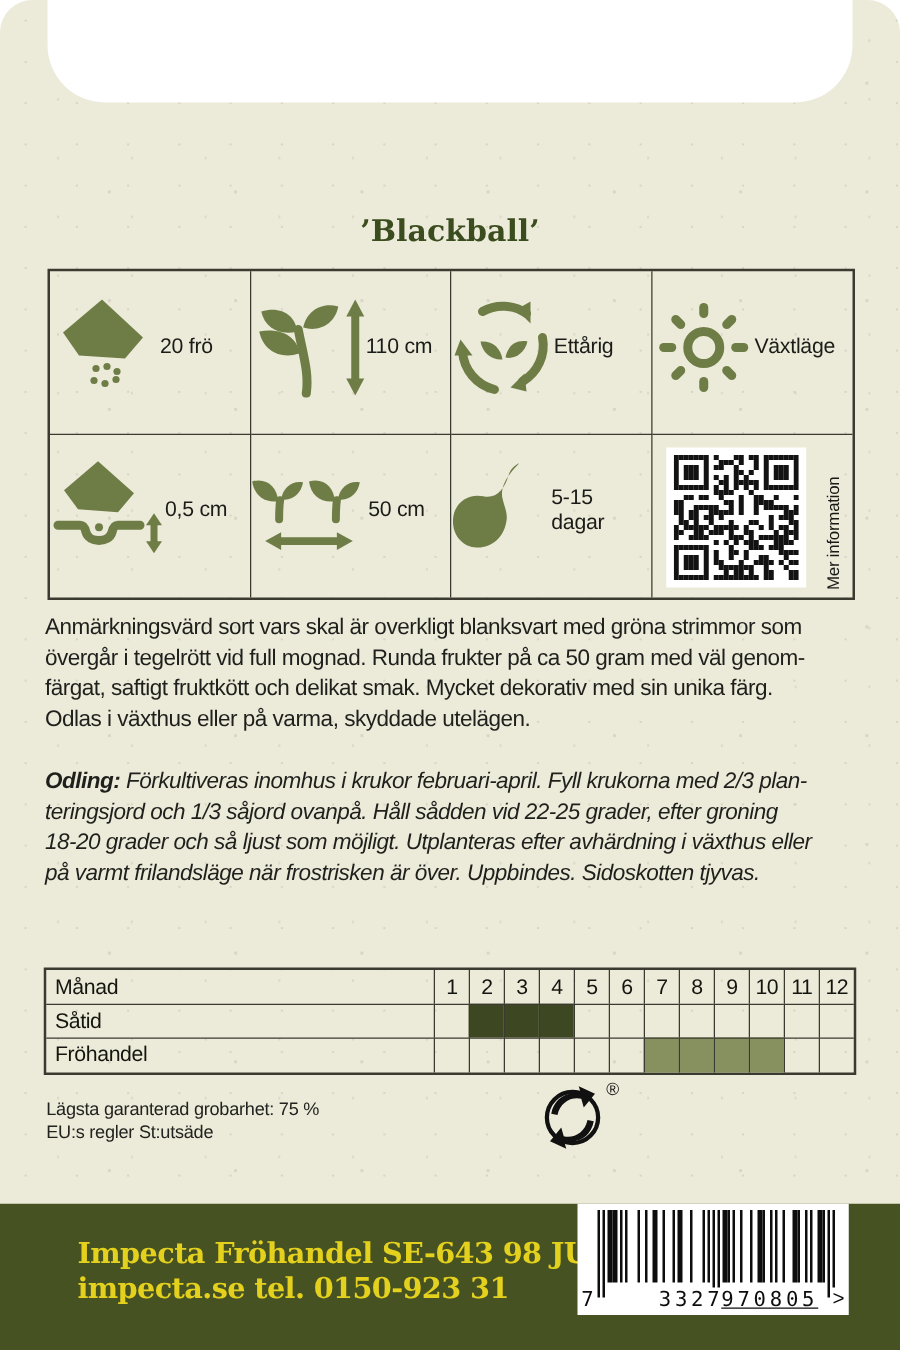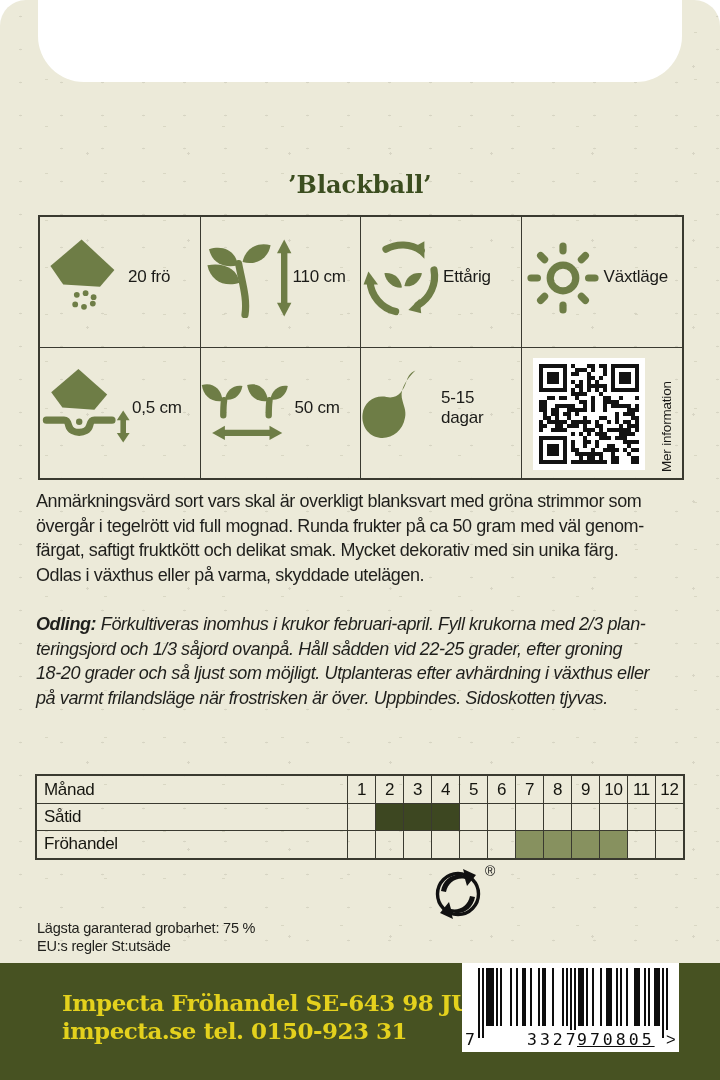--- a/index.html
+++ b/index.html
@@ -60,21 +60,21 @@
     border:2px solid var(--grid-line,#32322a);
     display:grid;grid-template-rows:repeat(3,27.2px);
   }
   .cal-row{display:grid;grid-template-columns:310px repeat(12,1fr);}
   .cal-row + .cal-row > div{border-top:1.5px solid var(--grid-line,#32322a);}
   .cal-cell{box-sizing:border-box;border-left:1.5px solid var(--grid-line,#32322a);
     display:flex;align-items:center;justify-content:center;font-size:17px;color:#15150f;letter-spacing:-0.3px;}
   .cal-label{border-left:none;justify-content:flex-start;padding-left:7px;}
   .fill-dark{background:var(--calendar-sow,#3d4721);}
   .fill-light{background:var(--calendar-harvest,#87915f);}
-  .notes{position:absolute;left:37px;top:919px;font-size:14.5px;line-height:18px;color:#22221e;letter-spacing:-0.2px;}
+  .notes{position:absolute;left:37px;top:879px;font-size:14.5px;line-height:18px;color:#22221e;letter-spacing:-0.2px;}
   .green-dot{position:absolute;left:432px;top:866px;}
   .reg-mark{position:absolute;left:485px;top:863px;font-size:14px;color:#111;}
   .footer{position:absolute;left:0;top:963px;width:720px;height:117px;background:var(--footer-bg,#475222);}
   .footer-line{position:absolute;left:62px;font-family:"DejaVu Serif",serif;font-weight:bold;
     font-size:23px;letter-spacing:-0.5px;color:var(--footer-text,#e4d11d);}
   .footer-line.l1{top:26px;}
   .footer-line.l2{top:54px;}
   .barcode-box{position:absolute;left:462px;top:0;width:217px;height:89px;background:#ffffff;}
   .bars{position:absolute;left:16px;top:5px;width:190px;height:72px;}
   .bars div{position:absolute;top:0;background:#0d0d0d;width:2px;}

